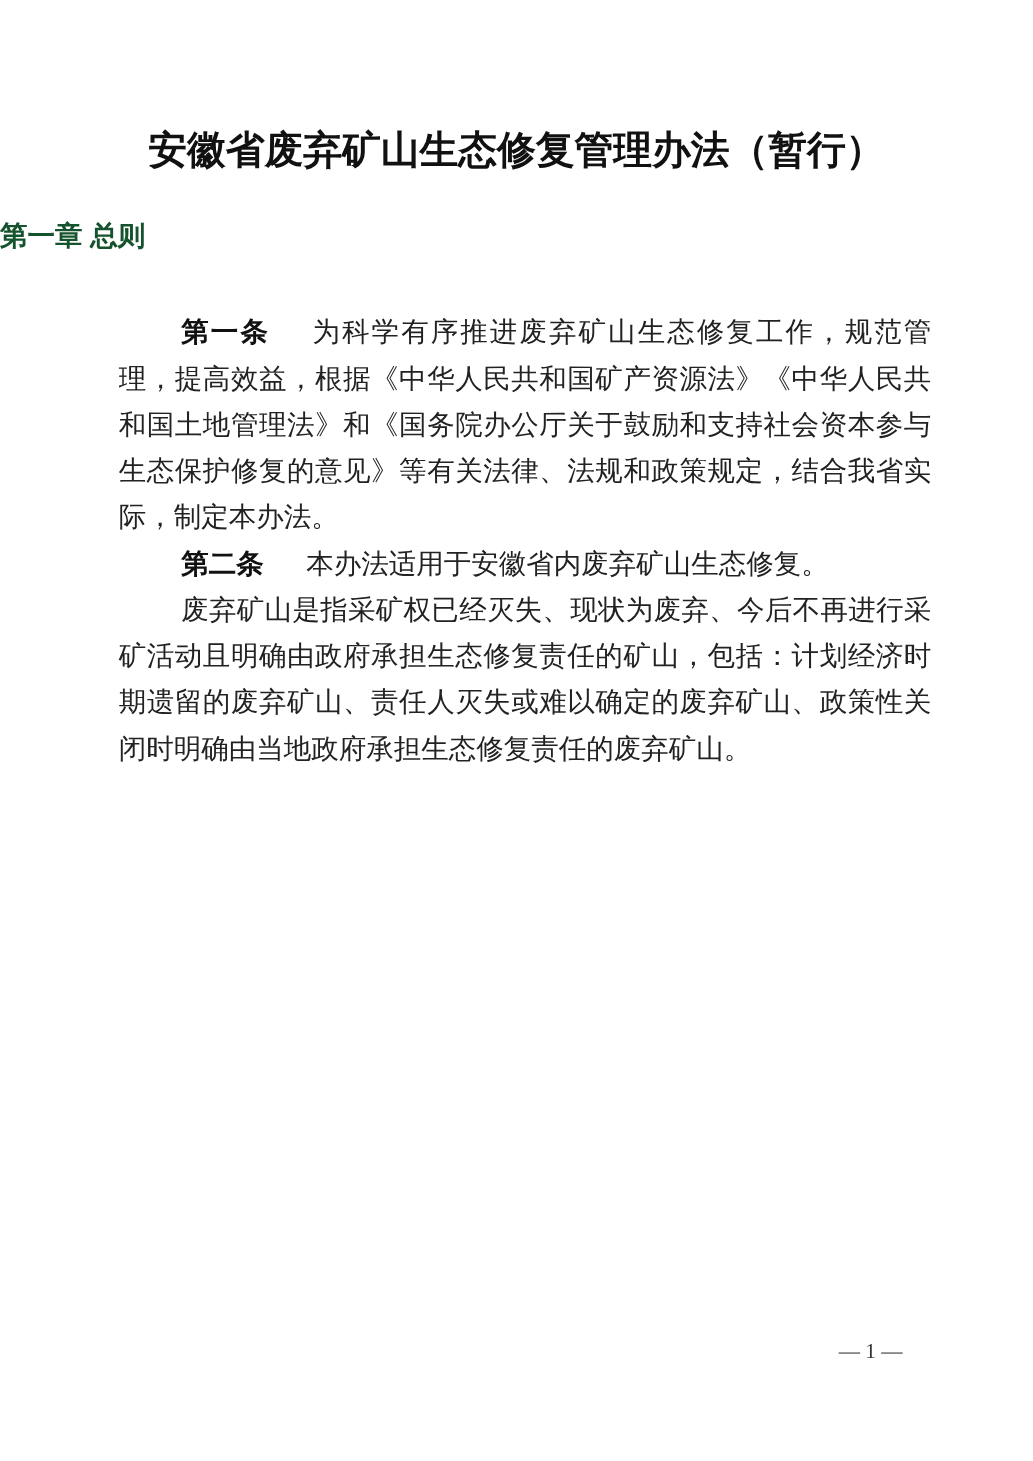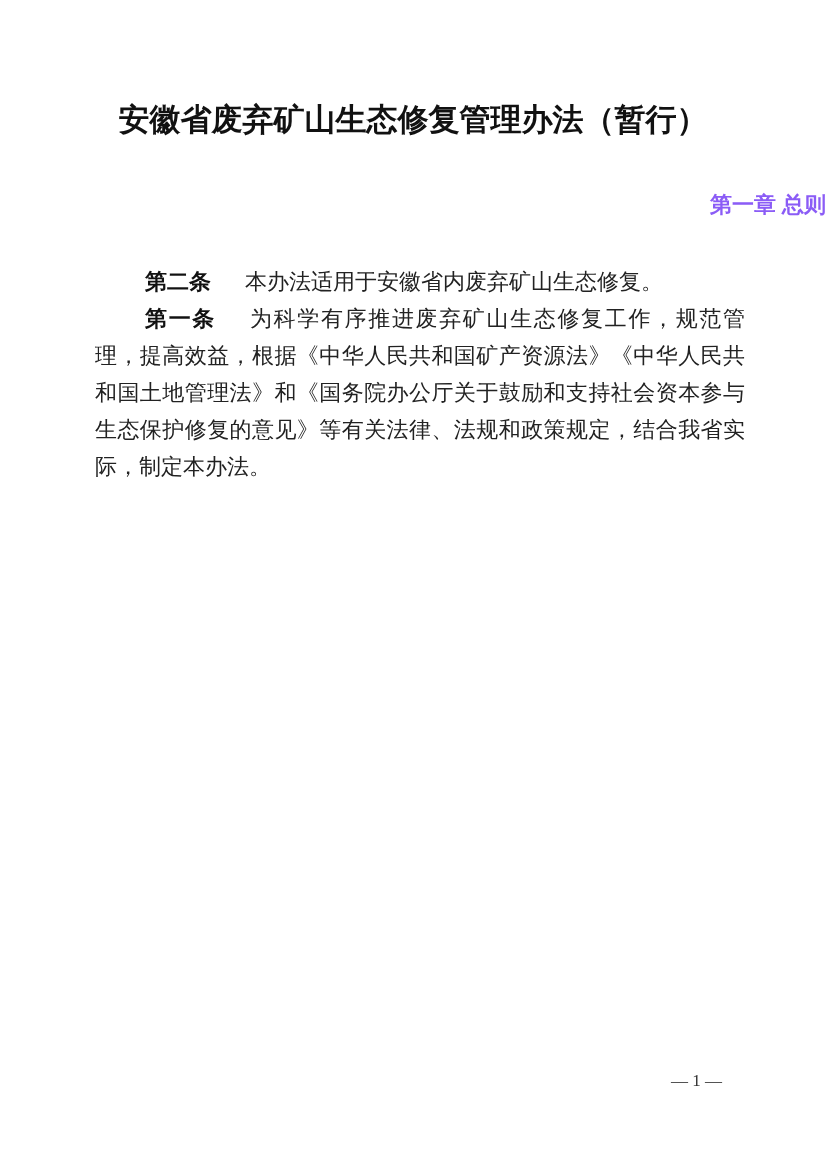--- a/index.html
+++ b/index.html
@@ -21,27 +21,27 @@
     padding-top: 98px;
     text-align: center;
     font-family: "Liberation Serif", "DejaVu Serif", serif;
     font-size: 31px;
     font-weight: bold;
     line-height: 44px;
     color: #111111;
     letter-spacing: 0px;
   }
   .chapter-heading {
-    margin: 48px 0 0 0;
-    text-align: right;
+    margin: 32px 0 0 0;
+    text-align: left;
     font-family: "Liberation Sans", "DejaVu Sans", sans-serif;
     font-size: 22px;
     font-weight: bold;
     line-height: 30px;
-    color: #8b5cf6;
+    color: #14532d;
   }
   .body-text {
     margin: 43px 0 0 95px;
     width: 650px;
     font-size: 22px;
     line-height: 37px;
     text-align: justify;
     color: #222222;
   }
   .body-text p {
@@ -68,24 +68,25 @@
 <body>
 
 <div class="page">
 
   <h1 class="doc-title">安徽省废弃矿山生态修复管理办法（暂行）</h1>
 
   <h2 class="chapter-heading">第一章 总则</h2>
 
   <div class="body-text">
 
+    <p><span class="article-label">第一条</span><span>为科学有序推进废弃矿山生态修复工作，规范管理，提高效益，根据《中华人民共和国矿产资源法》《中华人民共和国土地管理法》和《国务院办公厅关于鼓励和支持社会资本参与生态保护修复的意见》等有关法律、法规和政策规定，结合我省实际，制定本办法。</span></p>
+
     <p><span class="article-label">第二条</span><span>本办法适用于安徽省内废弃矿山生态修复。</span></p>
 
-    <p><span class="article-label">第一条</span><span>为科学有序推进废弃矿山生态修复工作，规范管理，提高效益，根据《中华人民共和国矿产资源法》《中华人民共和国土地管理法》和《国务院办公厅关于鼓励和支持社会资本参与生态保护修复的意见》等有关法律、法规和政策规定，结合我省实际，制定本办法。</span></p>
-
+    <p><span>废弃矿山是指采矿权已经灭失、现状为废弃、今后不再进行采矿活动且明确由政府承担生态修复责任的矿山，包括：计划经济时期遗留的废弃矿山、责任人灭失或难以确定的废弃矿山、政策性关闭时明确由当地政府承担生态修复责任的废弃矿山。</span></p>
 
 
 
   </div>
 
   <div class="page-number">— 1 —</div>
 
 </div>
 
 </body></html>

